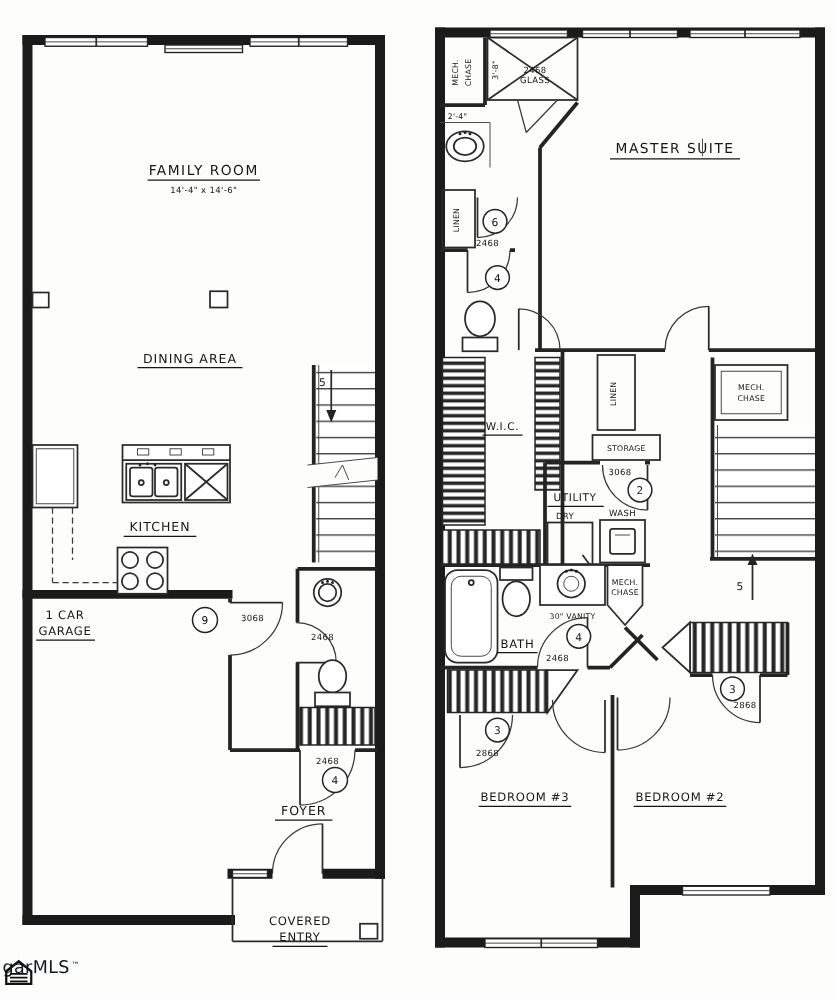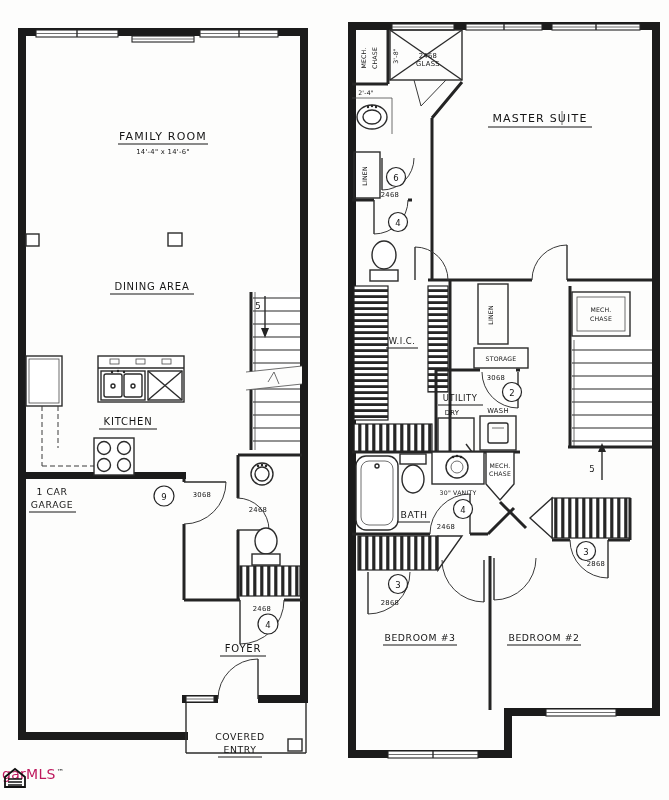--- a/index.html
+++ b/index.html
@@ -22,21 +22,21 @@
   .ul  {stroke:#161616;stroke-width:1;}
   text {fill:#161616;}
   .lblXL{font-size:11px;letter-spacing:1.2px;}
   .lbl  {font-size:10px;letter-spacing:.8px;}
   .lbl9 {font-size:9.3px;letter-spacing:.6px;}
   .lbl8 {font-size:8.4px;letter-spacing:.5px;}
   .dim  {font-size:6.8px;letter-spacing:.3px;}
   .dim2 {font-size:6.2px;letter-spacing:.2px;}
   .tag  {font-size:8.5px;}
   #logo{position:absolute;left:2px;top:766px;display:flex;align-items:flex-end;gap:1px;}
-  #logo .brand{font-size:14px;color:#be185d;letter-spacing:.3px;}
+  #logo .brand{font-size:14px;color:#0f172a;letter-spacing:.3px;}
   #logo .tm{font-size:7px;color:#111;vertical-align:super;position:relative;top:-6px;}
 </style>
 </head>
 <body>
 
 <div id="stage">
 <svg width="669" height="800" viewBox="0 0 669 800">
   <defs>
     <pattern id="treads" width="16" height="13" patternUnits="userSpaceOnUse">
       <rect width="16" height="13" fill="#ffffff"></rect>

